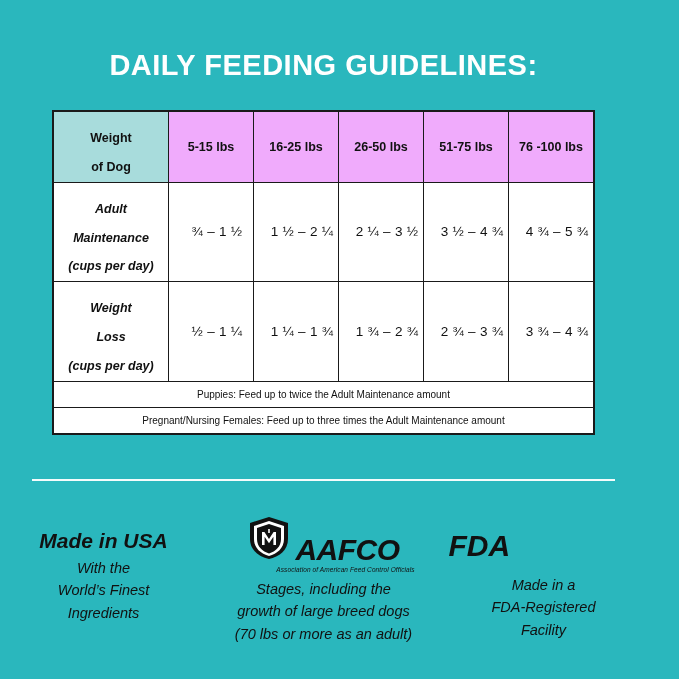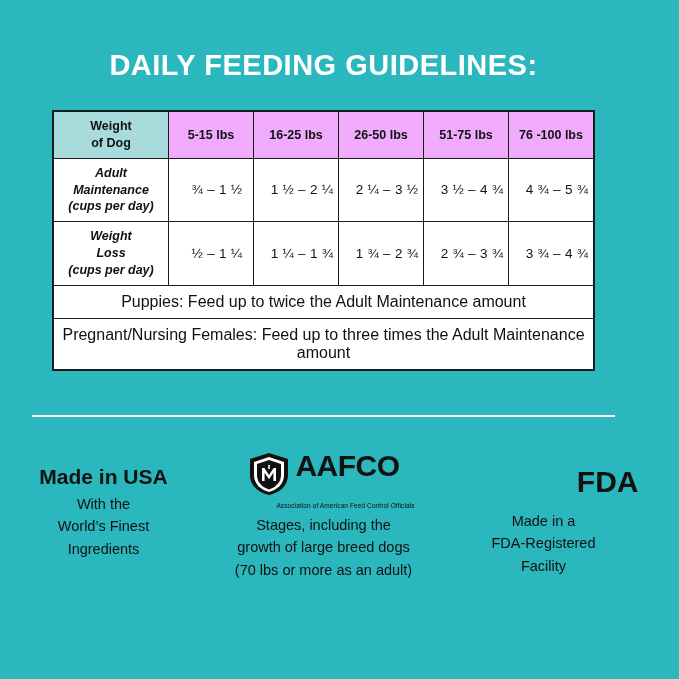--- a/index.html
+++ b/index.html
@@ -72,24 +72,24 @@
   }
   table.feed td.rowhead .sub {
     font-weight: bold;
   }
   table.feed td.val {
     font-size: 13.5px;
     letter-spacing: 0.3px;
     padding-left: 14px;
   }
   table.feed td.note {
-    font-size: 16px;
+    font-size: 10px;
     padding: 7px 4px;
   }
-  .rowhead-line { display: block; }
+  .rowhead-line { display: block; margin-top: 12px; }
 
   
   .divider {
     width: 583px;
     height: 2px;
     background: #ffffff;
     margin: 44px auto 0 auto;
     opacity: 0.95;
   }
 
@@ -99,20 +99,21 @@
     justify-content: center;
     align-items: flex-start;
     margin: 34px auto 0 auto;
     width: 640px;
   }
   .badge {
     flex: 0 0 auto;
     text-align: center;
     color: #111111;
     box-sizing: border-box;
+    font-style: italic;
   }
   .badge.usa { width: 190px; padding-top: 14px; }
   .badge.aafco { width: 250px; }
   .badge.fda { width: 190px; padding-top: 8px; }
 
   .badge-head {
     font-weight: bold;
     font-size: 21px;
     color: #111111;
     line-height: 1.1;
@@ -120,21 +121,21 @@
   .badge-text {
     font-size: 14.5px;
     line-height: 1.55;
     color: #111111;
     margin-top: 5px;
   }
   .badge-text .ln { display: block; }
 
   .aafco-logo {
     display: flex;
-    align-items: flex-start;
+    align-items: flex-end;
     justify-content: center;
     gap: 4px;
     height: 50px;
   }
   .aafco-word {
     font-weight: bold;
     font-size: 30px;
     letter-spacing: -0.5px;
     color: #111111;
     line-height: 1;
@@ -151,21 +152,21 @@
     font-weight: bold;
     font-size: 30px;
     letter-spacing: 0px;
     color: #111111;
     line-height: 1;
   }
   .fda-word-wrap {
     height: 46px;
     display: flex;
     align-items: center;
-    justify-content: flex-end;
+    justify-content: flex-start;
   }
 </style>
 </head>
 <body>
 
 <div class="page">
 
   <div class="title">DAILY FEEDING GUIDELINES:</div>
 
   <div class="table-wrap">

